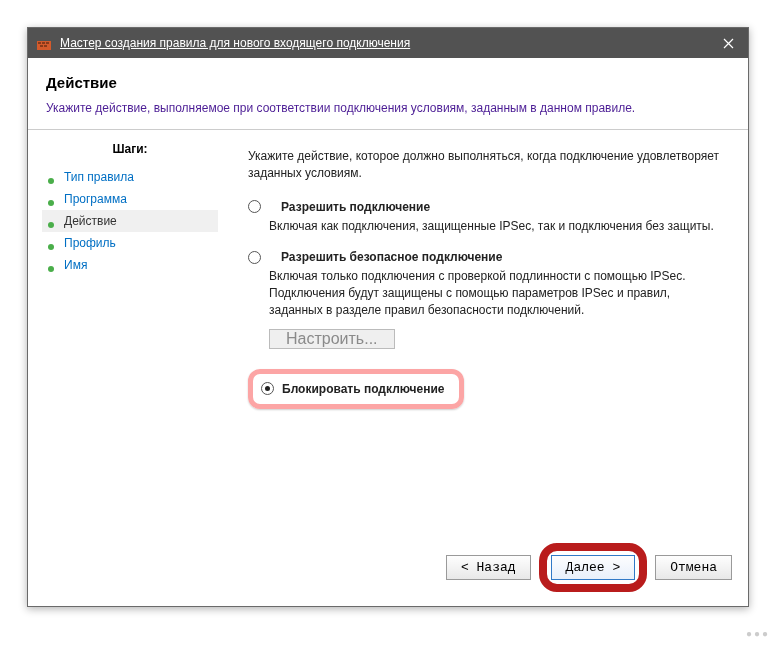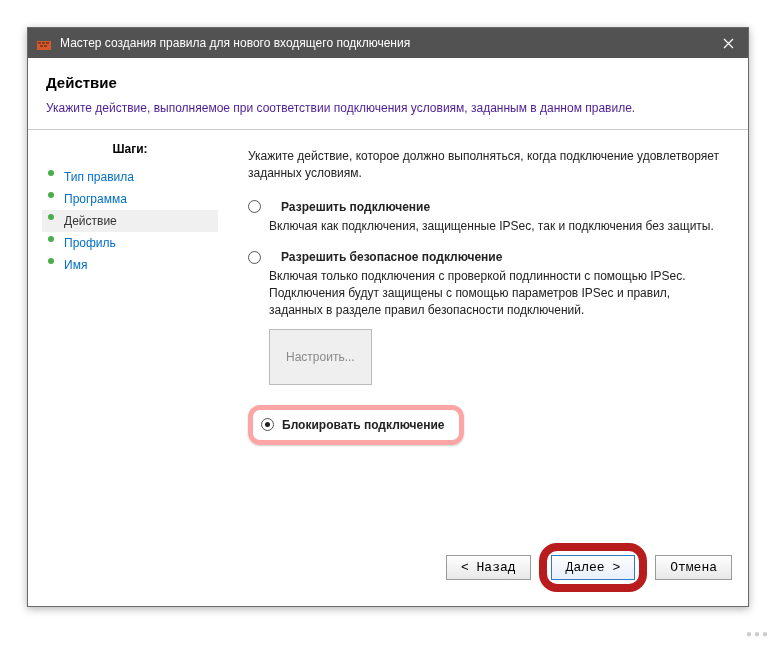--- a/index.html
+++ b/index.html
@@ -29,21 +29,21 @@
   display: flex;
   align-items: center;
   padding: 0 8px;
   font-size: 12px;
 }
 .titlebar .icon {
   width: 16px; height: 16px;
   margin-right: 8px;
   flex-shrink: 0;
 }
-.titlebar .title { flex: 1; }
+.titlebar .title { flex: 1; text-decoration: underline; }
 .titlebar .close {
   width: 40px; height: 30px;
   display: flex; align-items: center; justify-content: center;
   cursor: pointer;
   margin-right: -8px;
 }
 .header-area {
   padding: 16px 18px 14px 18px;
   border-bottom: 1px solid #ccc;
 }
@@ -67,21 +67,21 @@
 }
 .sidebar .steps-label {
   font-size: 12px;
   font-weight: bold;
   margin-bottom: 10px;
   text-align: center;
 }
 .sidebar ul { list-style: none; }
 .sidebar li {
   display: flex;
-  align-items: flex-start;
+  align-items: flex-end;
   padding: 4px 6px;
   font-size: 12px;
   color: #006fc4;
   cursor: pointer;
 }
 .sidebar li.current {
   background: #f0f0f0;
   color: #333;
 }
 .bullet {
@@ -124,22 +124,22 @@
 }
 .radio-label { font-weight: bold; font-size: 12px; }
 .option-desc {
   margin-left: 21px;
   line-height: 1.4;
   color: #222;
 }
 .configure-btn {
   margin-left: 21px;
   margin-top: 10px;
-  padding: 20px 16px;
-  font-size: 12px;
+  padding: 0 16px;
+  font-size: 16px;
   border: 1px solid #bbb;
   background: #efefef;
   color: #8a8a8a;
   font-family: inherit;
 }
 .highlight-block {
   display: inline-flex;
   align-items: center;
   border: 5px solid #fca5a5;
   border-radius: 12px;

